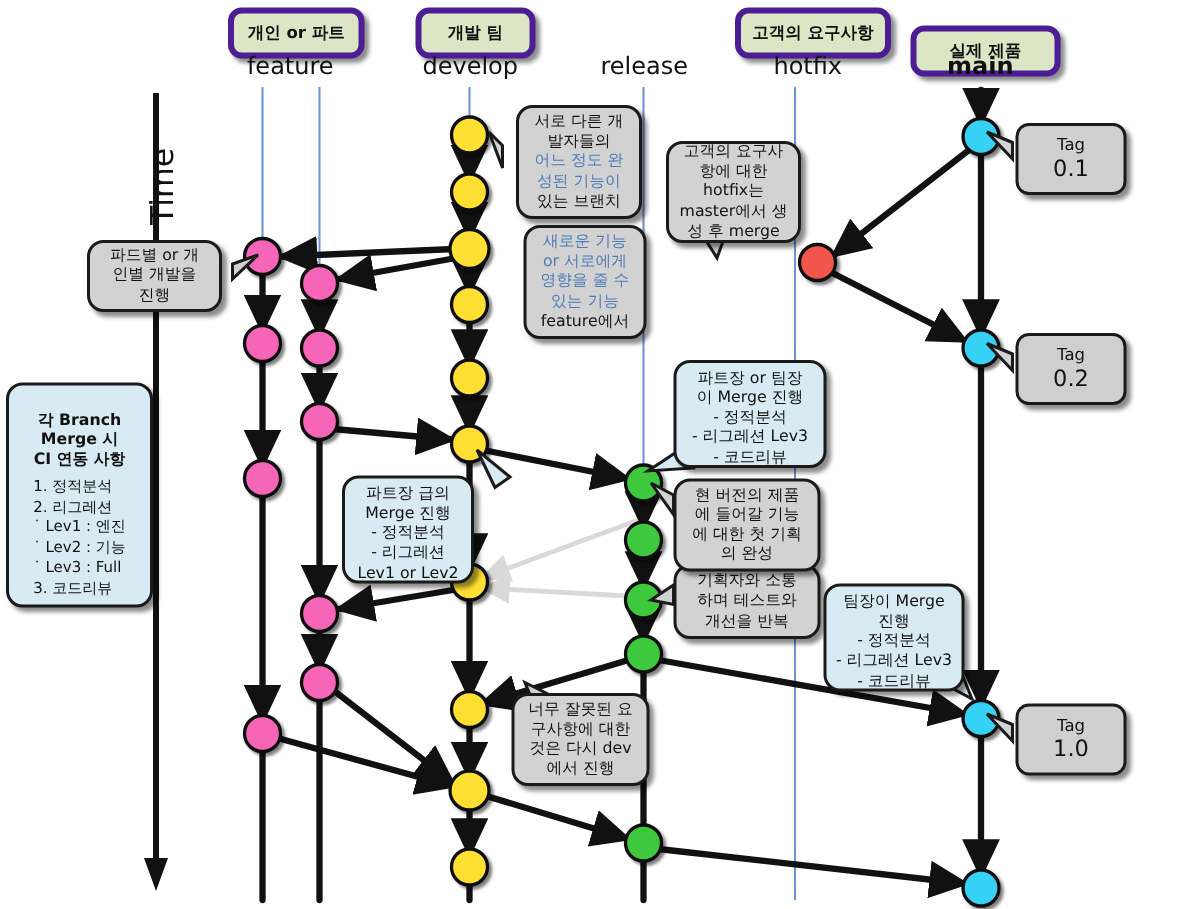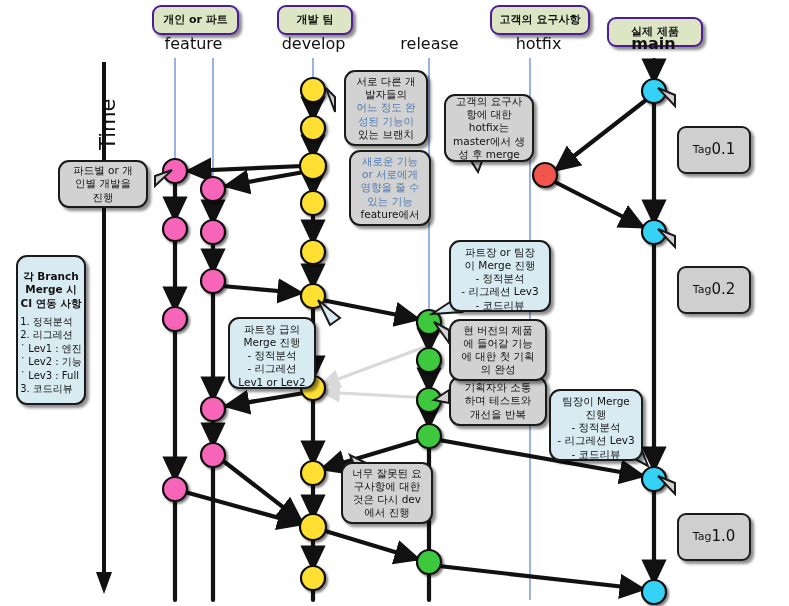--- a/index.html
+++ b/index.html
@@ -2,43 +2,43 @@
 <html><head>
 <meta charset="utf-8">
 <style>
   html,body{margin:0;padding:0;background:#ffffff;}
   body{width:789px;height:606px;overflow:hidden;
        font-family:"DejaVu Sans","Liberation Sans",sans-serif;}
   #stage{position:relative;width:789px;height:606px;background:#fff;overflow:hidden;}
   #wires{position:absolute;left:0;top:0;width:789px;height:606px;}
 
   
-  .lane-chip{position:absolute;background:#dde6c4;border:2px solid #4c1d95;
+  .lane-chip{position:absolute;background:#dde6c4;border:4px solid #4c1d95;
       border-radius:9px;box-shadow:3px 3px 3px rgba(0,0,0,.45);
       text-align:center;color:#111;font-size:11px;line-height:1.1;
       display:flex;align-items:center;justify-content:center;font-weight:600;}
   .lane-name{position:absolute;text-align:center;font-size:16px;color:#111;
       font-family:"DejaVu Sans","Liberation Sans",sans-serif;}
   .lane-name.bold{font-weight:bold;}
 
   
   .callout{position:absolute;border:2px solid #1a1a1a;border-radius:11px;
       box-shadow:3px 3px 3px rgba(0,0,0,.45);
       text-align:center;font-size:10.5px;line-height:1.25;color:#111;
       padding:4px 5px;box-sizing:border-box;
       display:flex;flex-direction:column;align-items:center;justify-content:center;}
   .grey{background:#d2d2d2;}
   .blue{background:#d8eaf2;justify-content:space-between;}
   .callout .ln{white-space:nowrap;}
   .callout .blu{color:#4f7bb5;}
   .callout .ttl{font-weight:bold;}
   .tagbox{position:absolute;background:#cfcfcf;border:2px solid #1a1a1a;
       border-radius:9px;box-shadow:3px 3px 3px rgba(0,0,0,.45);
-      display:flex;flex-direction:row;align-items:center;justify-content:center;
-      font-size:11px;color:#111;line-height:1.15;margin-top:44px;}
+      display:flex;flex-direction:column;align-items:center;justify-content:center;
+      font-size:11px;color:#111;line-height:1.15;}
   .tagbox .tnum{font-size:15px;}
 
   .time-label{position:absolute;font-size:21px;color:#111;
       transform:rotate(-90deg);transform-origin:left top;white-space:nowrap;}
 
   .cilist{font-size:10px;line-height:1.35;text-align:left;margin-top:5px;}
 </style>
 </head>
 <body>
 
@@ -232,21 +232,21 @@
   </div>
 
   <div class="callout grey" style="left:349px;top:150px;width:82px;height:76px;">
     <span class="ln blu">새로운 기능</span>
     <span class="ln blu">or 서로에게</span>
     <span class="ln blu">영향을 줄 수</span>
     <span class="ln blu">있는 기능</span>
     <span class="ln">feature에서</span>
   </div>
 
-  <div class="callout blue" style="left:16px;top:255px;width:70px;height:150px;justify-content:center;padding-top:10px;">
+  <div class="callout blue" style="left:4px;top:255px;width:98px;height:150px;justify-content:flex-end;padding-top:10px;">
     <span class="ln ttl">각 Branch</span>
     <span class="ln ttl">Merge 시</span>
     <span class="ln ttl">CI 연동 사항</span>
     <div class="cilist">
       <div class="ln">1. 정적분석</div>
       <div class="ln">2. 리그레션</div>
       <div class="ln">   ˙ Lev1 : 엔진</div>
       <div class="ln">   ˙ Lev2 : 기능</div>
       <div class="ln">   ˙ Lev3 : Full</div>
       <div class="ln">3. 코드리뷰</div>

